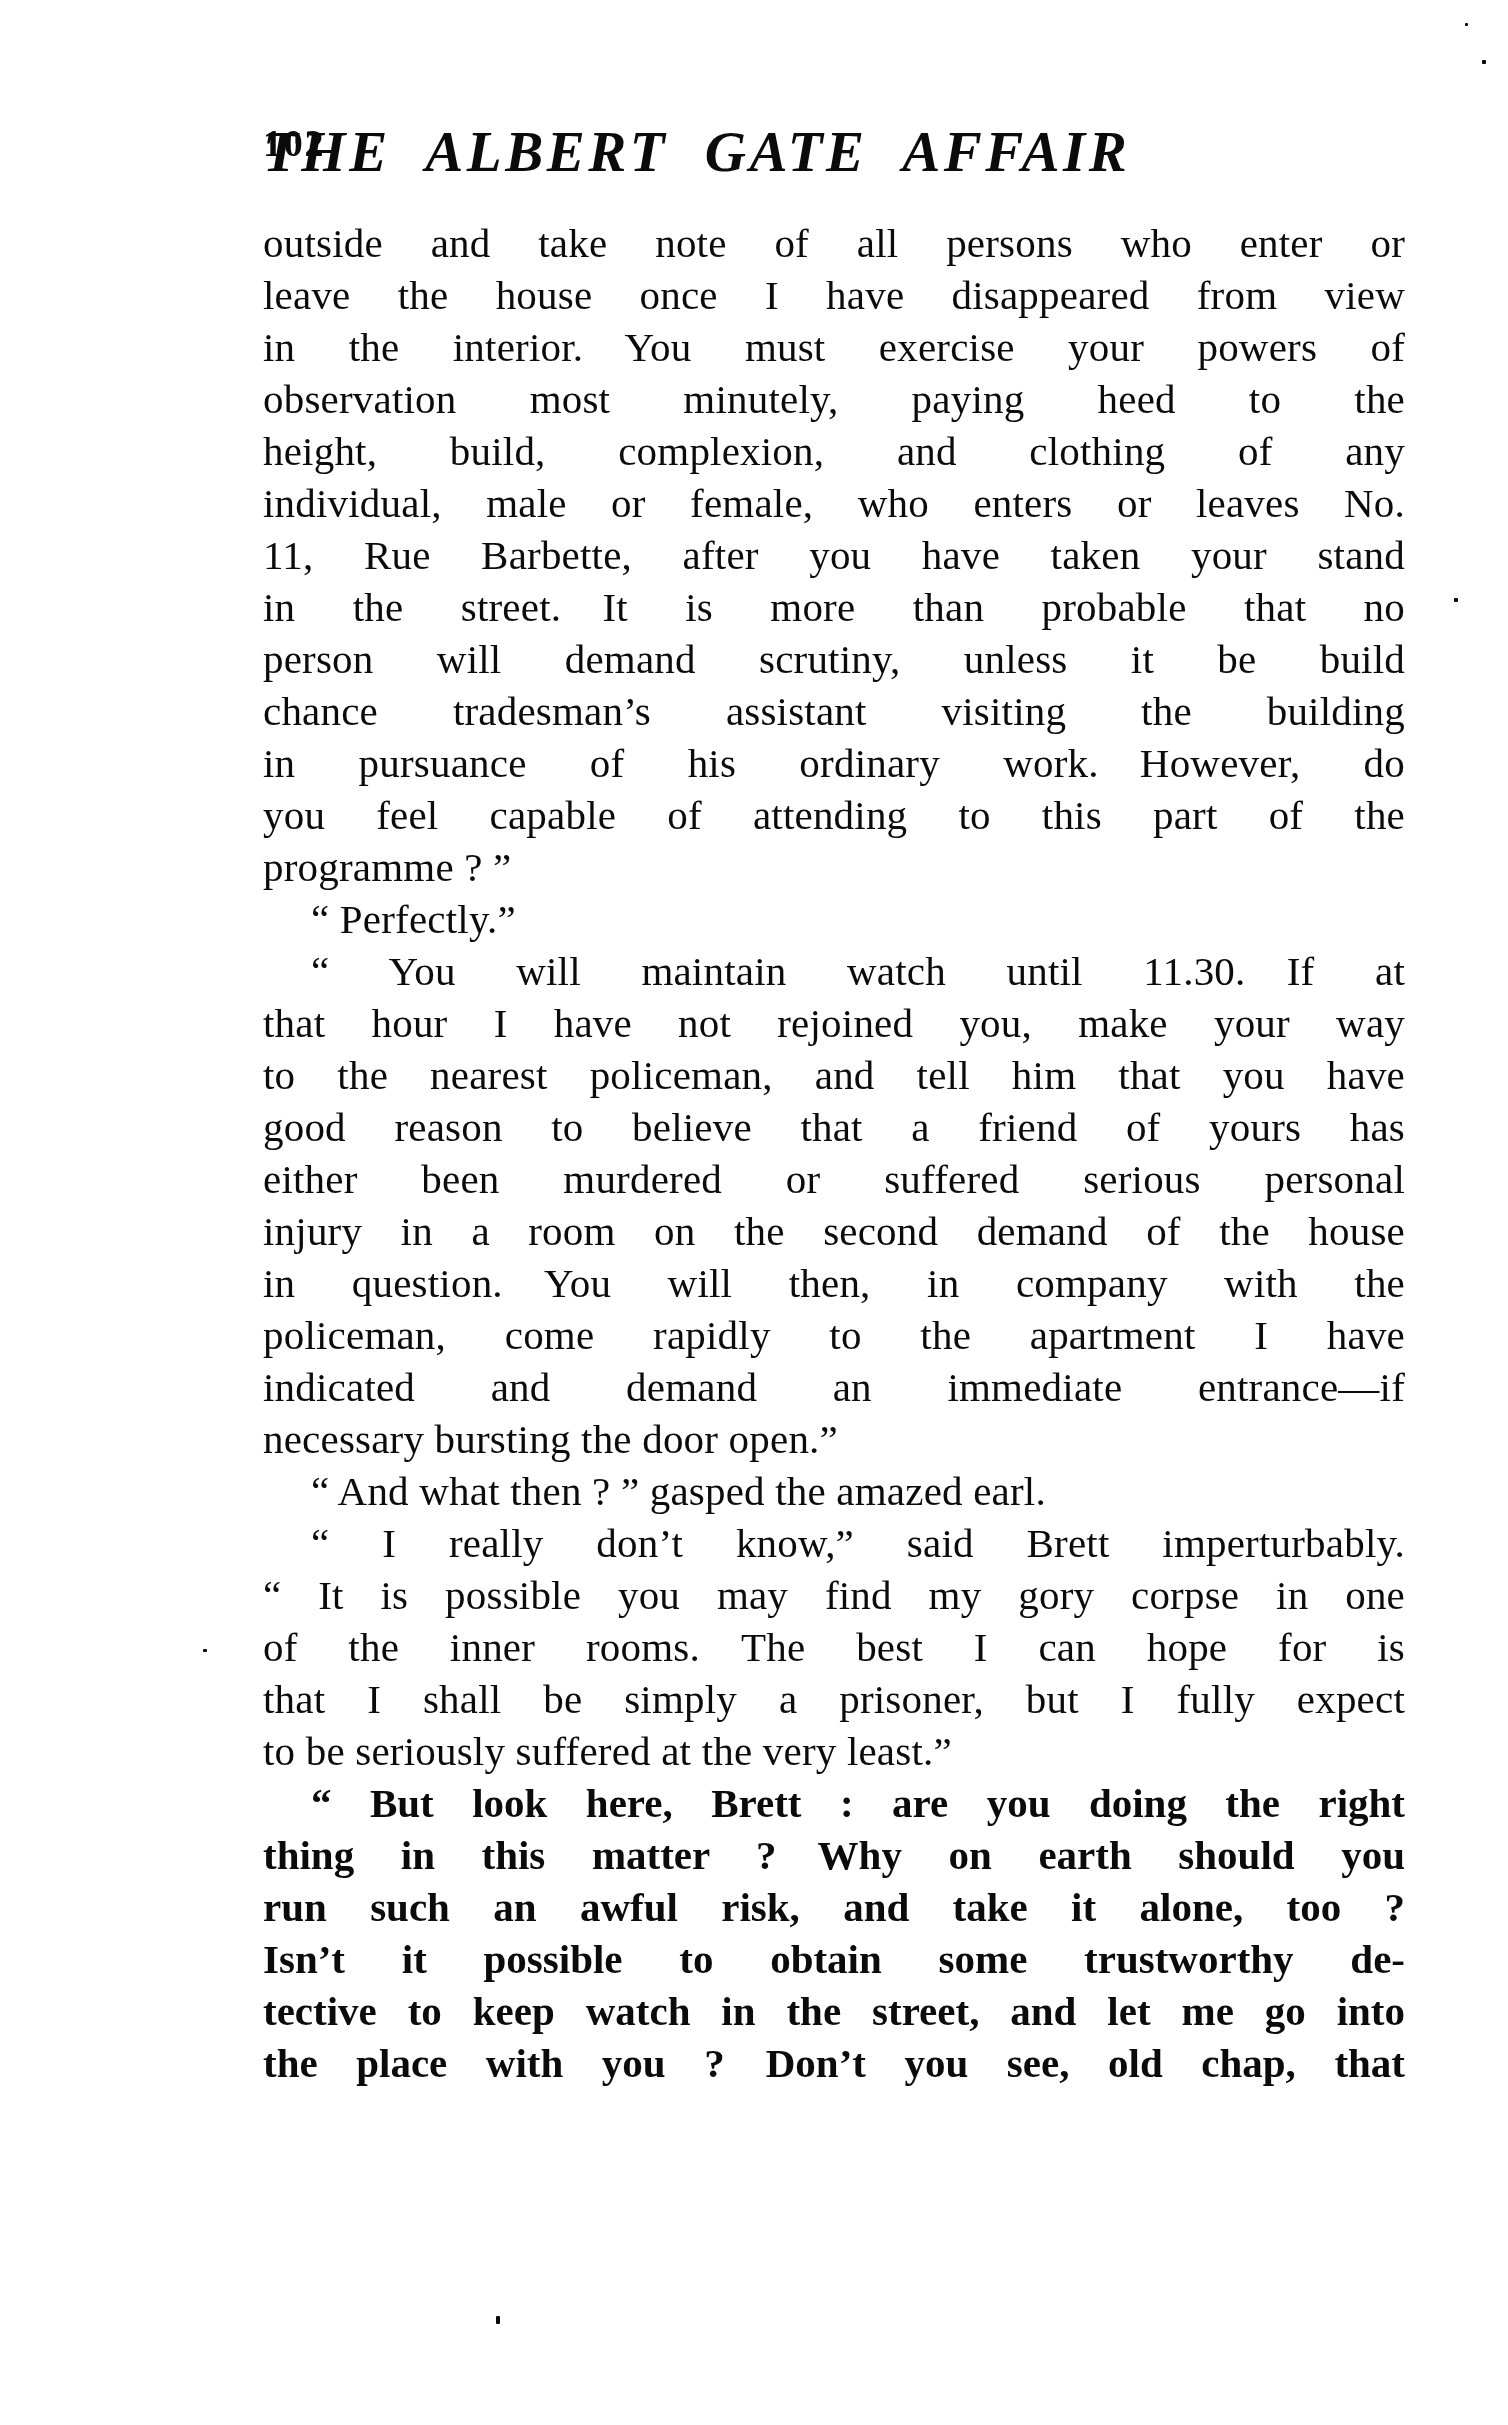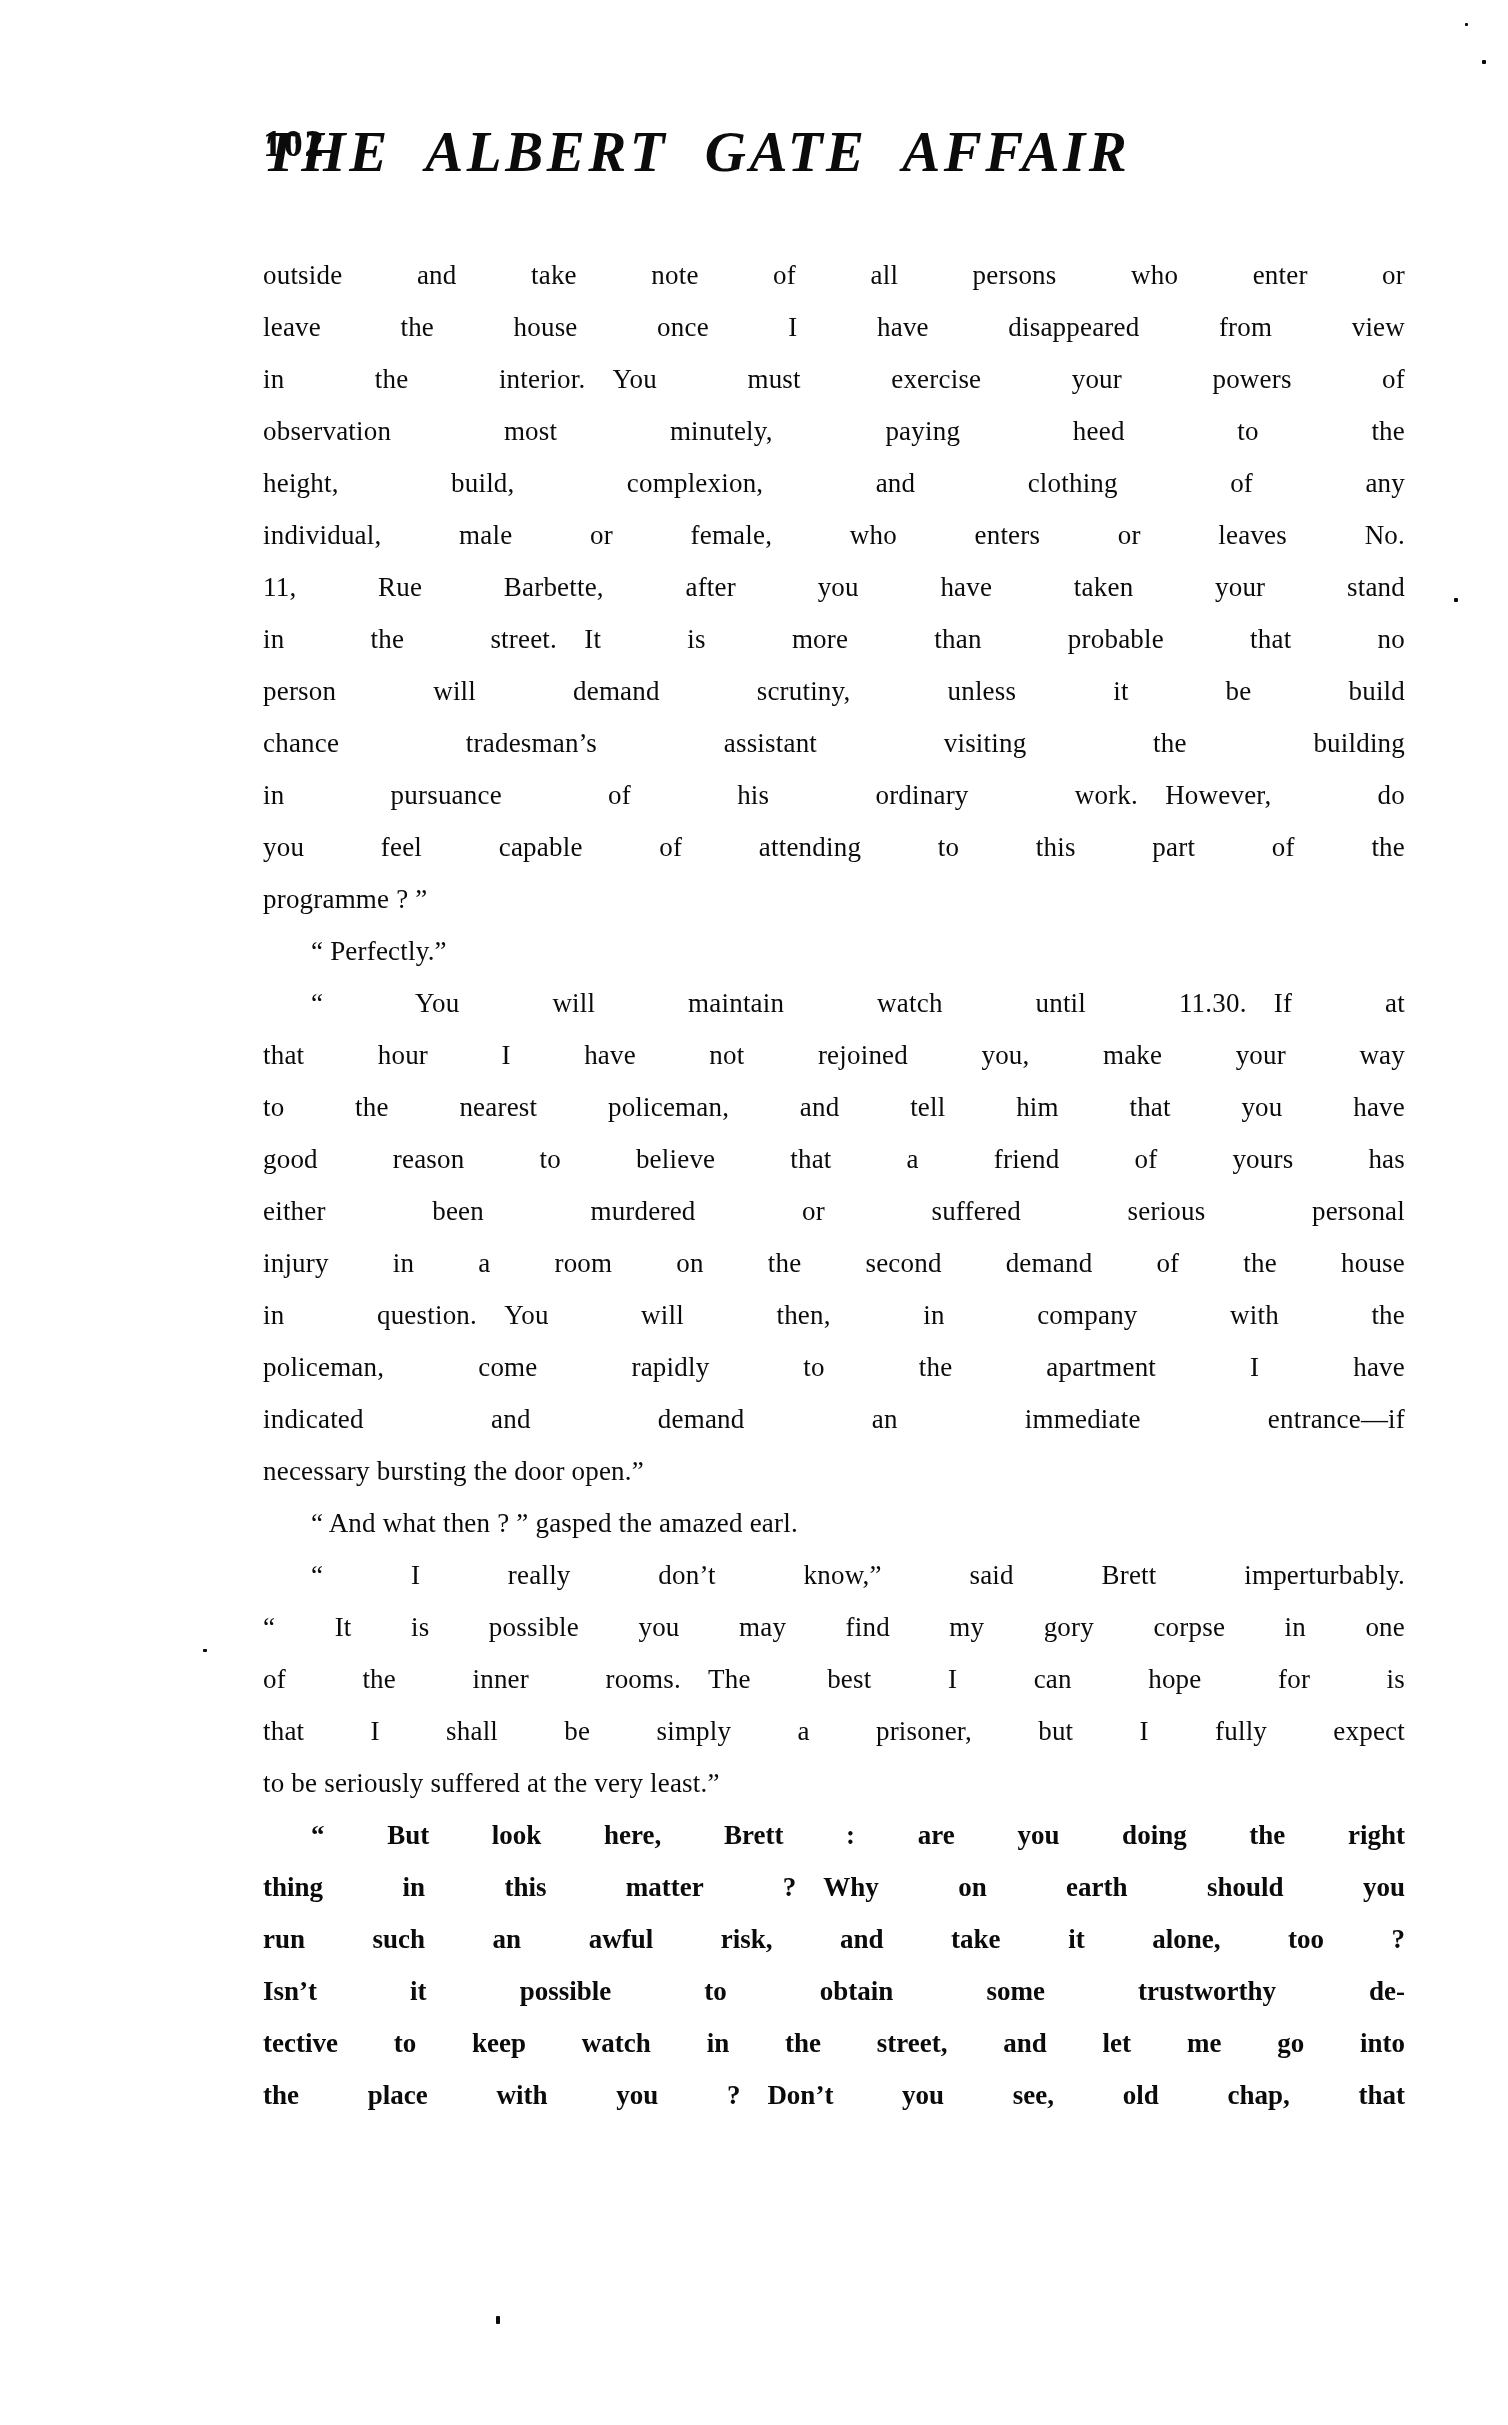--- a/index.html
+++ b/index.html
@@ -42,24 +42,23 @@
     letter-spacing: 3.5px;
     word-spacing: 19px;
     white-space: nowrap;
     color: var(--ink);
   }
   .text-block {
     position: absolute;
     left: 263px;
     top: 217px;
     width: 1142px;
-    font-size: 27px;
+    font-size: 41px;
     line-height: 52px;
     font-weight: 500;
-    margin-top: 32px;
   }
   .line {
     height: 52px;
     overflow: hidden;
     text-align: justify;
     text-align-last: justify;
     white-space: normal;
     letter-spacing: 0.2px;
   }
   .line.eop { text-align-last: left; }

